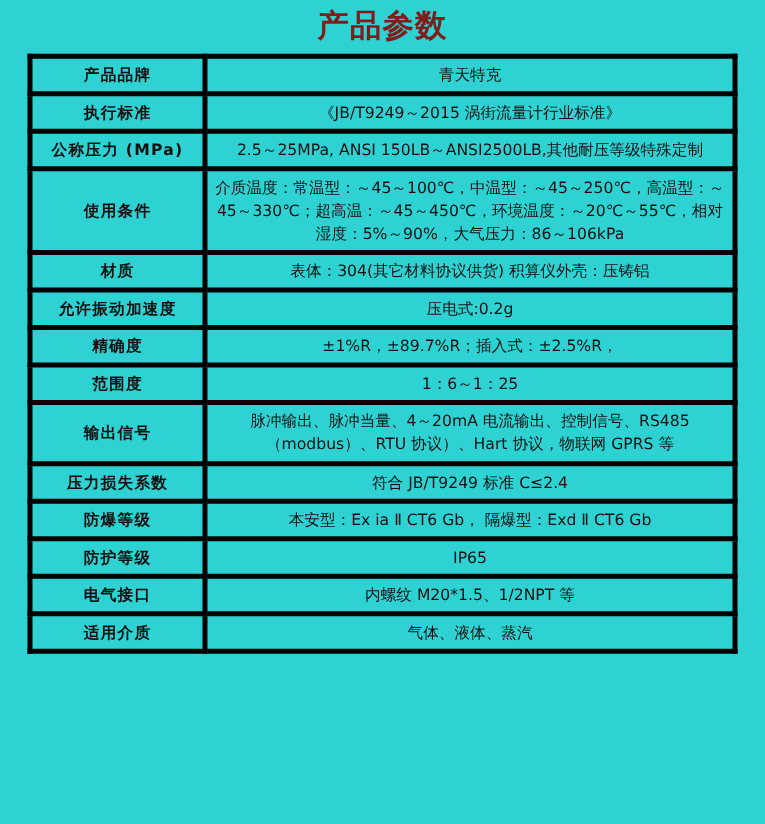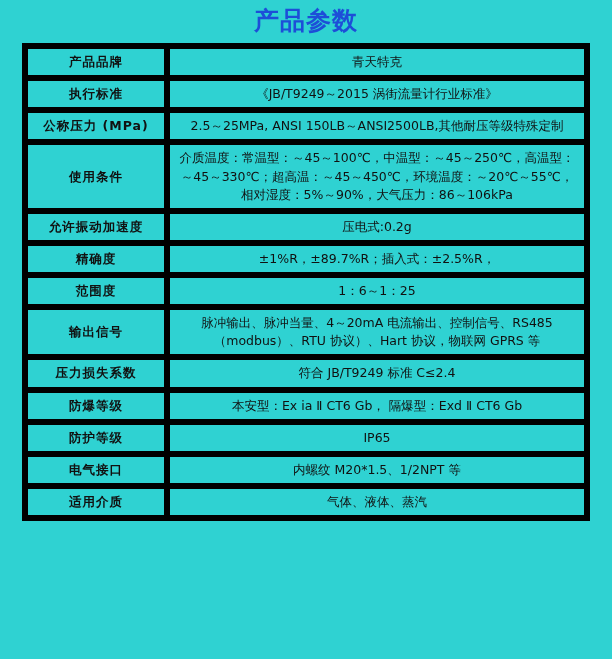--- a/index.html
+++ b/index.html
@@ -16,37 +16,37 @@
   .page {
     position: relative;
     width: 612px;
     height: 659px;
     box-sizing: border-box;
   }
   .title {
     text-align: center;
     font-size: 25px;
     font-weight: bold;
-    color: #1d4ed8;
+    color: #7f1d1d;
     letter-spacing: 1px;
     padding-top: 4px;
     padding-bottom: 6px;
     font-family: "DejaVu Sans", "Liberation Sans", sans-serif;
   }
   .table-wrap {
     padding: 0 22px 0 22px;
   }
   table.spec {
     border-collapse: collapse;
     width: 568px;
     table-layout: fixed;
     background: #2fd2d2;
   }
   table.spec td {
-    border: 6px solid #000000;
+    border: 4px solid #000000;
     padding: 4px 6px;
     font-size: 12.5px;
     color: #111111;
     vertical-align: middle;
     line-height: 1.45;
     font-family: "DejaVu Sans", "Liberation Sans", sans-serif;
     text-align: center;
   }
   td.label {
     width: 124px;
@@ -82,20 +82,24 @@
         <tr>
           <td class="label">公称压力
 (MPa)</td>
           <td class="value">2.5～25MPa, ANSI 150LB～ANSI2500LB,其他耐压等级特殊定制</td>
         </tr>
         <tr>
           <td class="label">使用条件</td>
           <td class="value">介质温度：常温型：～45～100℃，中温型：～45～250℃，高温型：～45～330℃；超高温：～45～450℃，环境温度：～20℃～55℃，相对湿度：5%～90%，大气压力：86～106kPa</td>
         </tr>
         <tr>
+          <td class="label">材质</td>
+          <td class="value">表体：304(其它材料协议供货)      积算仪外壳：压铸铝</td>
+        </tr>
+        <tr>
           <td class="label">允许振动加速度</td>
           <td class="value">压电式:0.2g</td>
         </tr>
         <tr>
           <td class="label">精确度</td>
           <td class="value">±1%R，±89.7%R；插入式：±2.5%R，</td>
         </tr>
         <tr>
           <td class="label">范围度</td>
           <td class="value">1：6～1：25</td>

